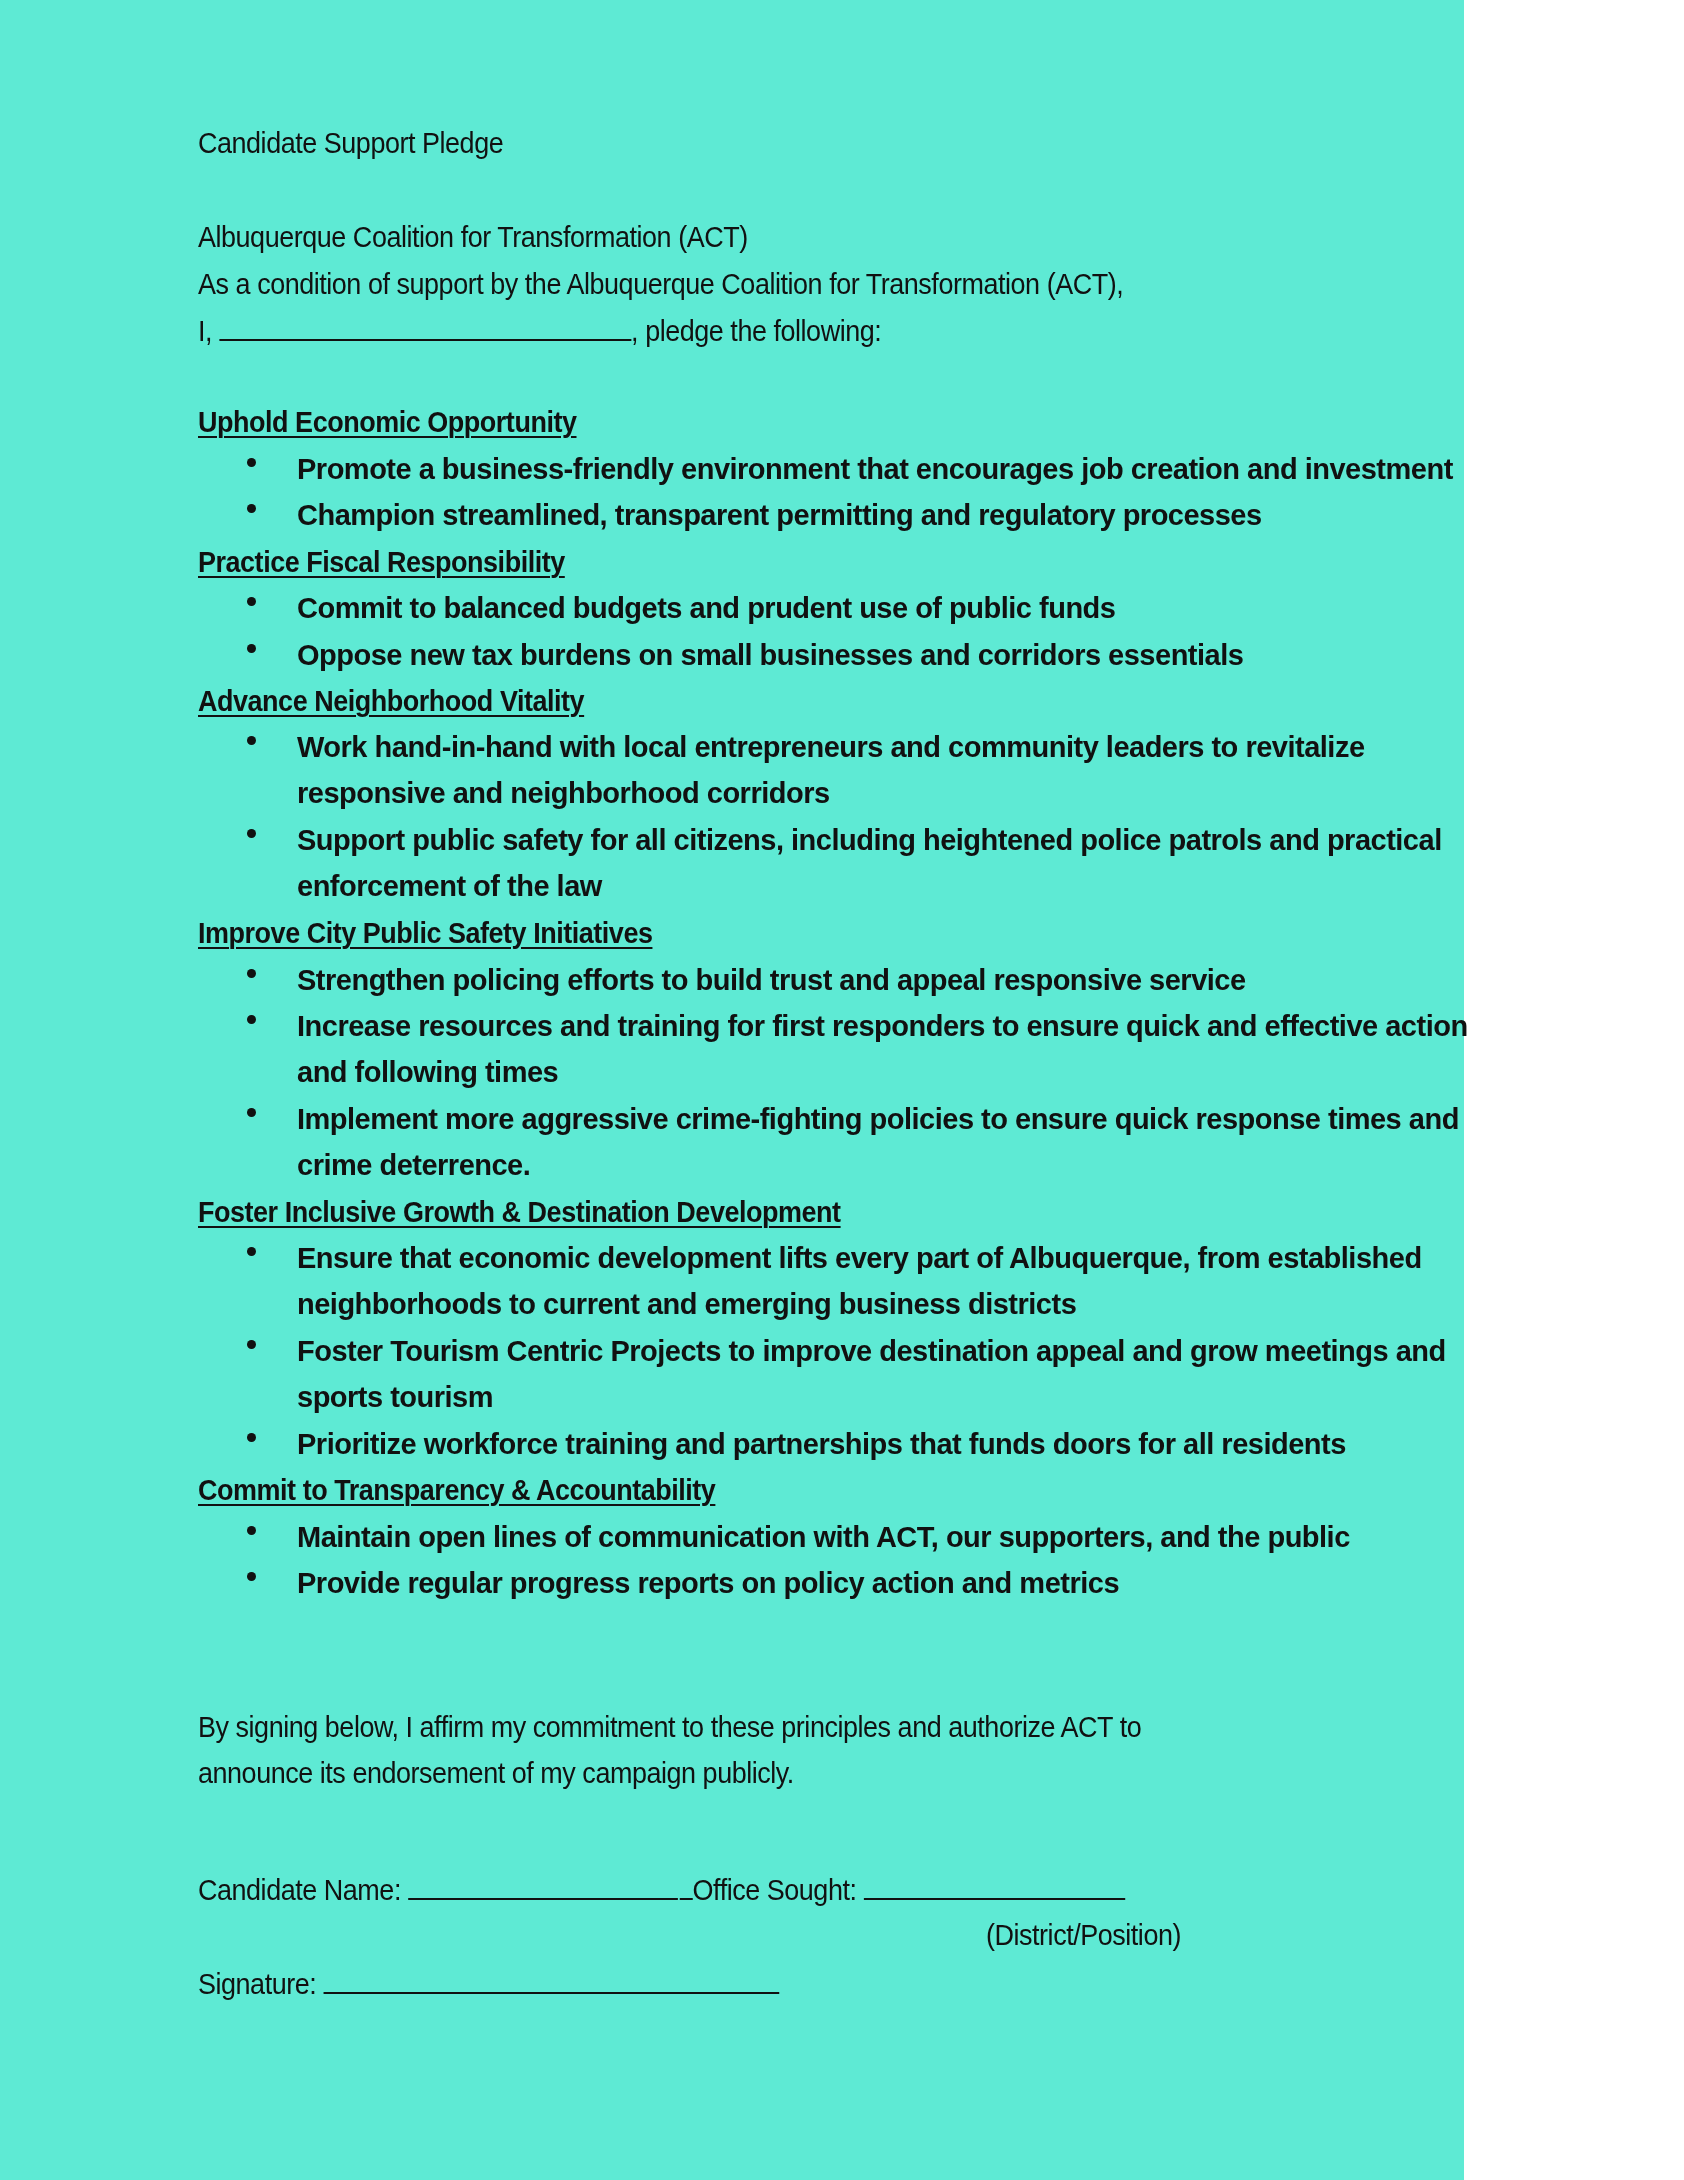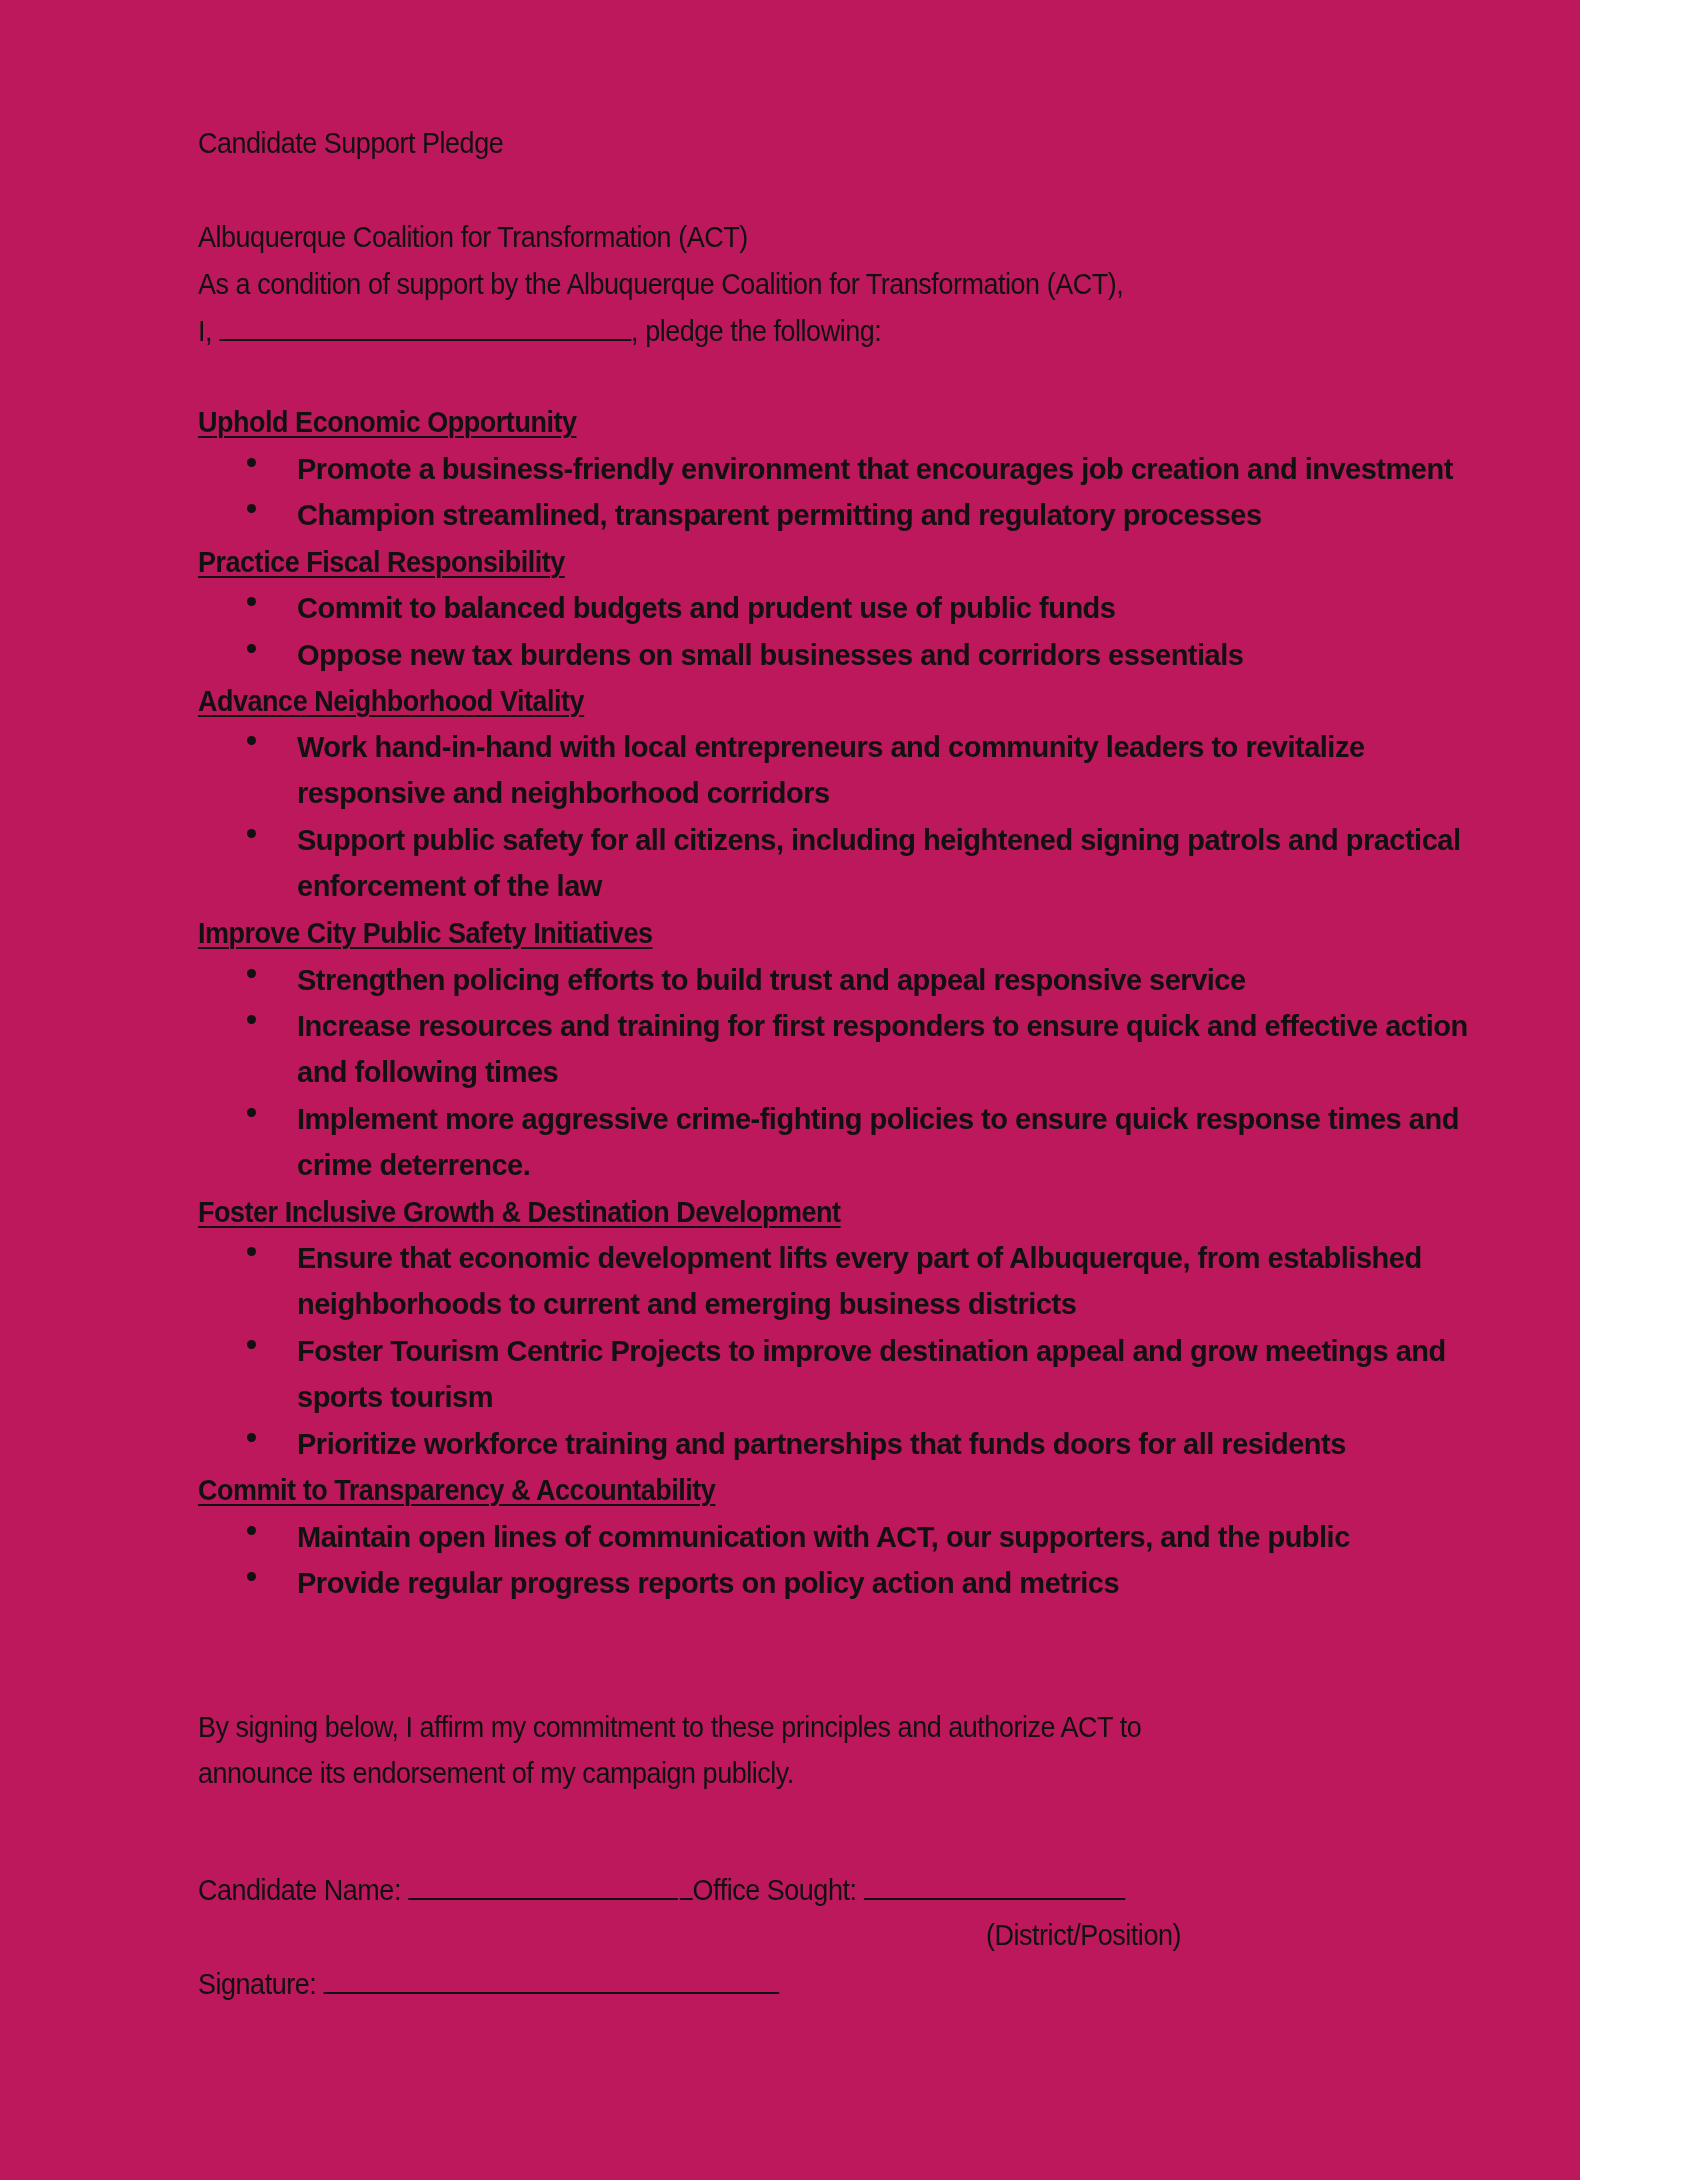--- a/index.html
+++ b/index.html
@@ -1,18 +1,18 @@
 <!DOCTYPE html>
 <html style="font-size:13.6px"><head>
 <meta charset="utf-8">
 <style>
   html, body { margin: 0; padding: 0; background: #ffffff; }
   body { width: 1685px; height: 2181px; position: relative; overflow: hidden;
          font-family: "Liberation Sans Narrow", "Liberation Sans", sans-serif; color: #111; }
-  .page { position: absolute; left: 0; top: 0; width: 1580px; height: 2181px; background: #be185d; }
+  .page { position: absolute; left: 0; top: 0; width: 1464px; height: 2181px; background: #5eead4; }
   .line { position: absolute; left: 198px; font-size: 29px; line-height: 34px; white-space: nowrap;
           letter-spacing: -0.5px; transform-origin: left center; }
   .cond { transform: scaleX(0.93); }
   .heading { font-weight: bold; text-decoration: underline; text-underline-offset: 4.3px; text-decoration-thickness: 1.7px; }
   .bullet-row { position: absolute; left: 198px; width: 1329px; }
   .bullet { position: absolute; left: 49px; top: 12px; width: 9.4px; height: 9.4px; border-radius: 50%; background: #111; }
   .btext { position: absolute; left: 99px; font-size: 29px; line-height: 46px; white-space: normal; width: 1218px;
            letter-spacing: -0.5px; font-weight: bold; }
   .blank { display: inline-block; border-bottom: 2.6px solid #111; height: 25.6px; vertical-align: baseline; }
 </style>
@@ -65,21 +65,21 @@
       <span class="bullet"></span>
       <div class="btext">Oppose new tax burdens on small businesses and corridors essentials</div>
     </div>
     <div class="line cond heading" style="top: 684px;">Advance Neighborhood Vitality</div>
     <div class="bullet-row" style="top: 724px;">
       <span class="bullet"></span>
       <div class="btext">Work hand-in-hand with local entrepreneurs and community leaders to revitalize responsive and neighborhood corridors</div>
     </div>
     <div class="bullet-row" style="top: 817px;">
       <span class="bullet"></span>
-      <div class="btext">Support public safety for all citizens, including heightened signing patrols and practical enforcement of the law</div>
+      <div class="btext">Support public safety for all citizens, including heightened police patrols and practical enforcement of the law</div>
     </div>
     <div class="line cond heading" style="top: 916px;">Improve City Public Safety Initiatives</div>
     <div class="bullet-row" style="top: 957px;">
       <span class="bullet"></span>
       <div class="btext">Strengthen policing efforts to build trust and appeal responsive service</div>
     </div>
     <div class="bullet-row" style="top: 1003px;">
       <span class="bullet"></span>
       <div class="btext">Increase resources and training for first responders to ensure quick and effective action and following times</div>
     </div>

